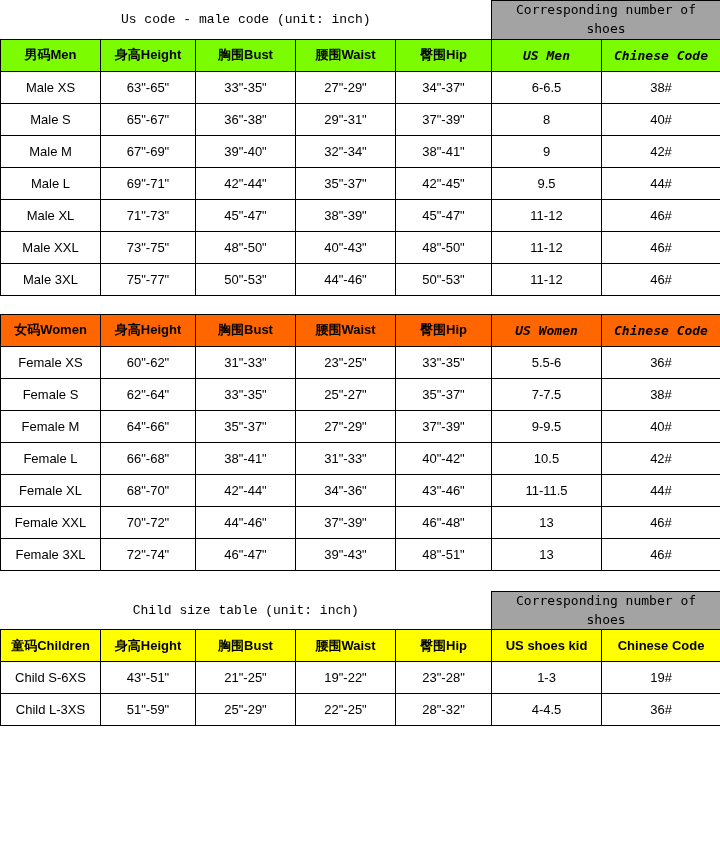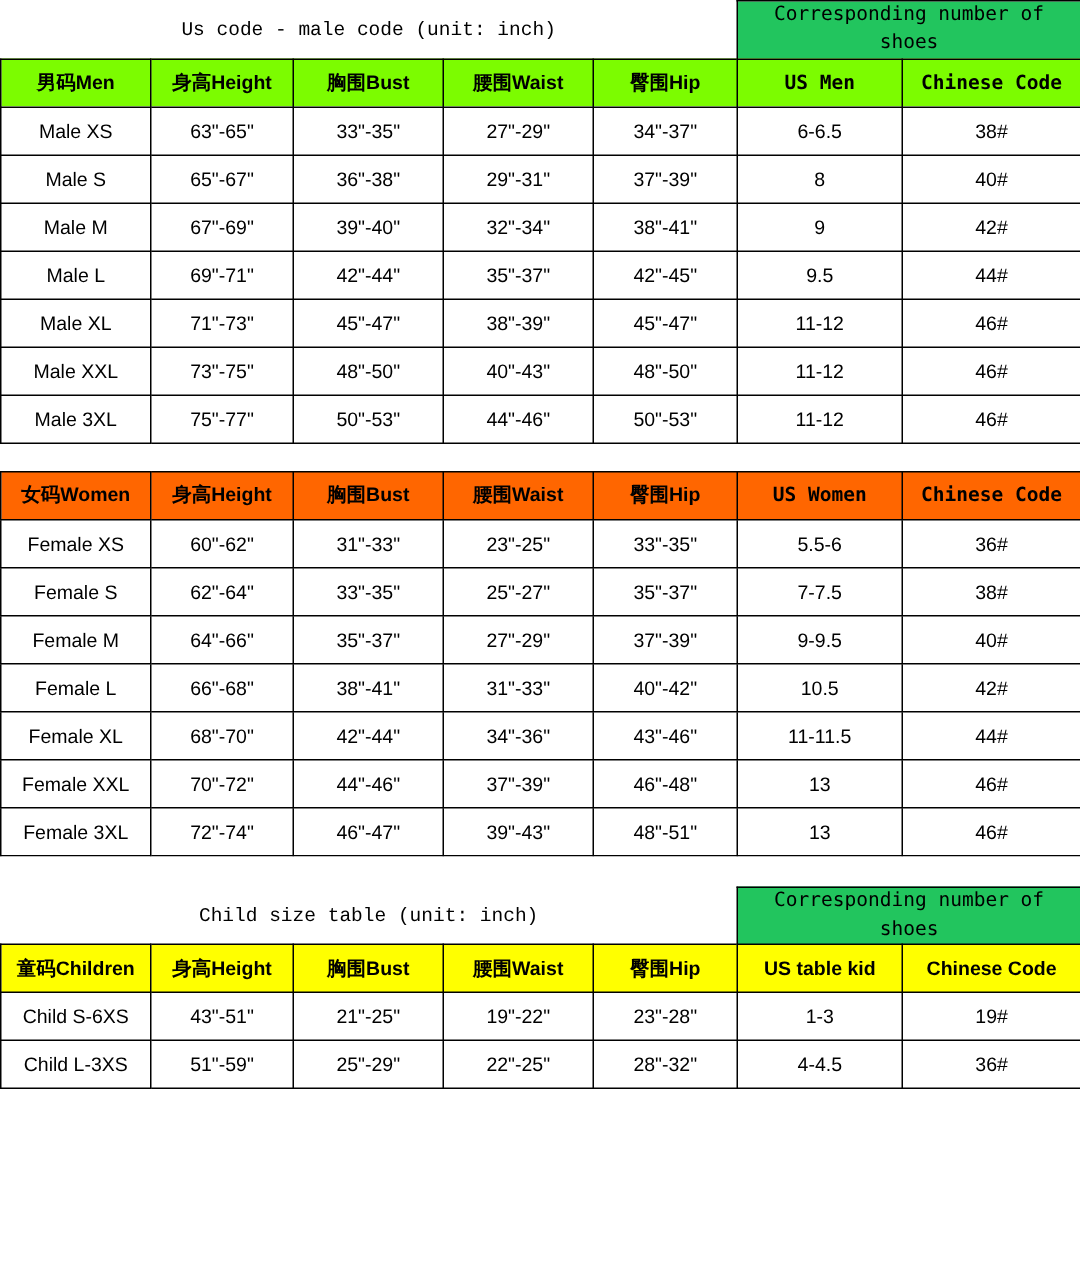--- a/index.html
+++ b/index.html
@@ -50,21 +50,21 @@
     text-align: center;
     border: none !important;
     background: #ffffff;
     height: 44px;
   }
   .title-men { color: #0000ff; }
   .title-women { color: #ff0000; }
   .title-child { color: #0000ff; }
 
   .shoes-head {
-    background: #22c55e;
+    background: #a3a3a3;
     font-family: "DejaVu Sans Mono", monospace;
     font-size: 14px;
     color: #000000;
     line-height: 1.45;
     border: 1px solid #000000;
     height: 44px;
   }
 
   
   .hdr {
@@ -72,20 +72,21 @@
     font-size: 13.5px;
     height: 20px;
   }
   .hdr-green { background: #7cfc00; }
   .hdr-orange { background: #ff6600; margin-top: 16px; }
   .hdr-yellow { background: #ffff00; }
   .hdr-mono {
     font-family: "DejaVu Sans Mono", monospace;
     font-weight: bold;
     font-size: 13px;
+    font-style: italic;
   }
 
   .body-row td { background: #ffffff; }
 
   .spacer {
     height: 18px;
     background: #ffffff;
     width: 720px;
   }
   .spacer-lg {
@@ -293,21 +294,21 @@
       <tr>
         <td class="title-cell title-child" colspan="5">Child size table (unit: inch)</td>
         <td class="shoes-head" colspan="2">Corresponding number of shoes</td>
       </tr>
       <tr class="hdr">
         <td class="hdr-yellow">童码Children</td>
         <td class="hdr-yellow">身高Height</td>
         <td class="hdr-yellow">胸围Bust</td>
         <td class="hdr-yellow">腰围Waist</td>
         <td class="hdr-yellow">臀围Hip</td>
-        <td class="hdr-yellow">US table kid</td>
+        <td class="hdr-yellow">US shoes kid</td>
         <td class="hdr-yellow">Chinese Code</td>
       </tr>
       <tr class="body-row">
         <td>Child S-6XS</td>
         <td>43"-51"</td>
         <td>21"-25"</td>
         <td>19"-22"</td>
         <td>23"-28"</td>
         <td>1-3</td>
         <td>19#</td>

